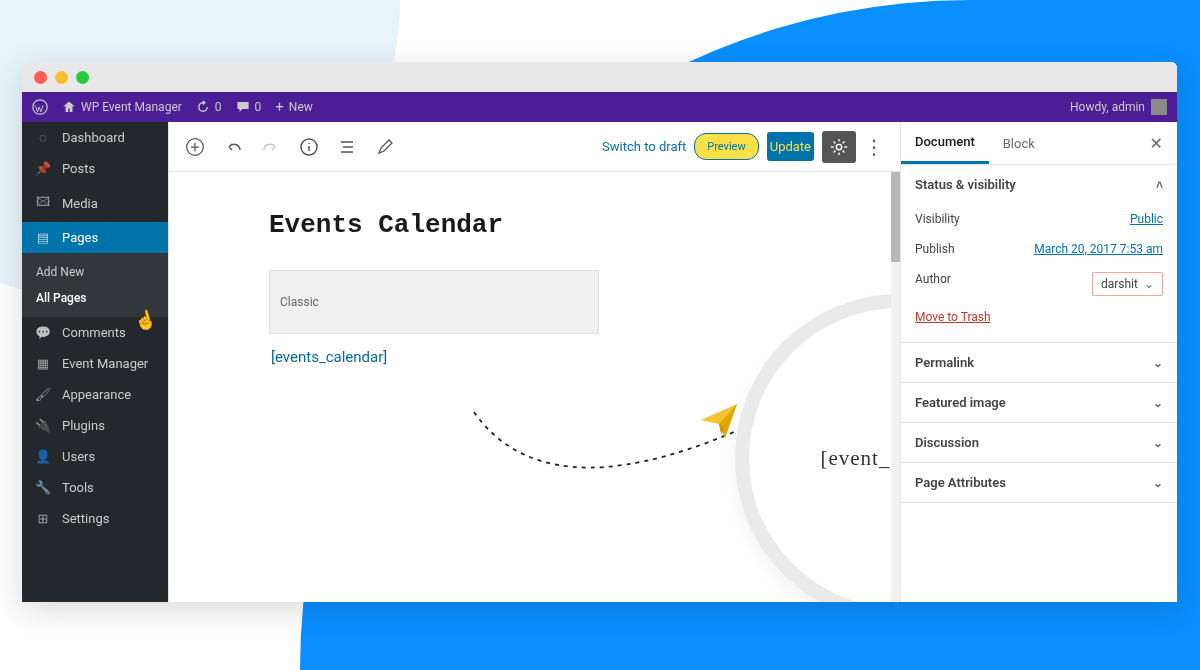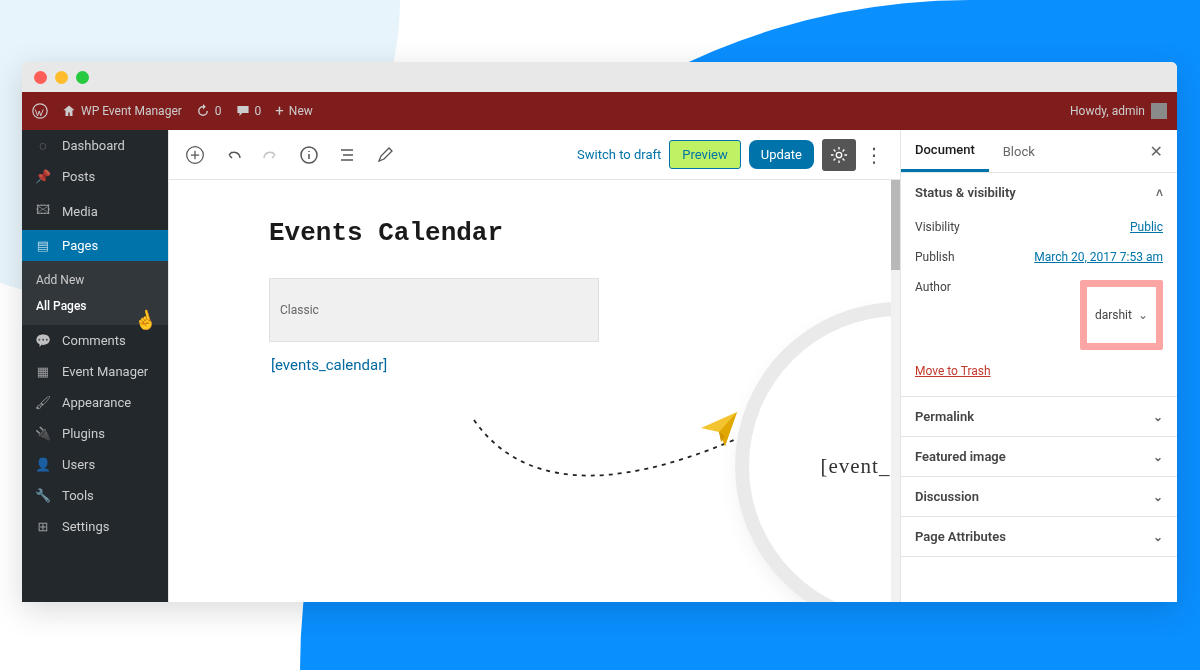--- a/index.html
+++ b/index.html
@@ -3,43 +3,43 @@
 <meta charset="utf-8">
 <style>
 *{box-sizing:border-box;margin:0;padding:0;font-family:-apple-system,BlinkMacSystemFont,"Segoe UI",Roboto,sans-serif}
 body{background:#fff;position:relative;overflow:hidden;width:1200px;height:670px}
 .bg-wave{position:absolute;right:0;bottom:0;width:900px;height:670px;background:#0a8fff;border-radius:900px 0 0 0;z-index:0}
 .bg-wave2{position:absolute;left:-200px;top:-300px;width:600px;height:600px;background:#e8f4fb;border-radius:50%;z-index:0}
 .window{position:absolute;left:22px;top:62px;width:1155px;height:540px;background:#fff;border-radius:6px 6px 0 0;box-shadow:0 8px 32px rgba(0,0,0,.15);overflow:hidden;z-index:1}
 .titlebar{height:30px;background:#e8e8e8;display:flex;align-items:center;padding:0 12px;gap:8px}
 .tb-dot{width:13px;height:13px;border-radius:50%}
 .tb-red{background:#ff5f57}.tb-yel{background:#ffbd2e}.tb-grn{background:#28ca42}
-.adminbar{height:38px;background:#7f1d1d;color:#ccc;display:flex;align-items:center;font-size:12px}
+.adminbar{height:30px;background:#4c1d95;color:#ccc;display:flex;align-items:center;font-size:12px}
 .adminbar-left{display:flex;align-items:center;gap:14px;padding-left:10px}
 .adminbar-item{display:flex;align-items:center;gap:5px;color:#ccc}
 .adminbar-right{margin-left:auto;padding-right:10px;display:flex;align-items:center;gap:6px}
 .avatar-sq{width:16px;height:16px;background:#8a8a8a}
 .body-wrap{display:flex;height:480px}
 .sidebar{width:146px;background:#23282d;color:#eee;font-size:13px;flex-shrink:0}
 .side-item{display:flex;align-items:center;gap:10px;padding:8px 12px;color:#ccc;cursor:pointer}
 .side-item .icon{width:18px;text-align:center;opacity:.7}
 .side-item.active{background:#0073aa;color:#fff;position:relative}
 .side-item.active::after{content:"";position:absolute;right:-6px;top:50%;margin-top:-6px;border:6px solid transparent;border-left-color:#0073aa;display:none}
 .side-item.active::after{display:block}
 .side-sub{background:#32373c;padding:6px 0}
 .side-sub-item{padding:6px 12px 6px 14px;color:#ccc;font-size:12px;cursor:pointer}
 .side-sub-item.sub-active{color:#fff;font-weight:500}
 .main{flex:1;display:flex;background:#fff;border-left:1px solid #e2e4e7}
 .editor-col{flex:1;display:flex;flex-direction:column;border-right:1px solid #e2e4e7;position:relative}
 .toolbar{height:50px;border-bottom:1px solid #e2e4e7;display:flex;align-items:center;padding:0 16px;gap:18px}
 .tool-icon{width:20px;height:20px;display:flex;align-items:center;justify-content:center;color:#555;cursor:pointer}
 .tool-right{margin-left:auto;display:flex;align-items:center;gap:8px}
 .link-draft{color:#0073aa;font-size:13px;cursor:pointer}
-.btn-prev{border:1px solid #0073aa;color:#0073aa;background:#bef264;padding:6px 12px;border-radius:3px;font-size:13px;cursor:pointer}
-.btn-upd{background:#0073aa;color:#ffffff;padding:7px 12px;border-radius:8px;font-size:13px;cursor:pointer;border:none}
+.btn-prev{border:1px solid #0073aa;color:#0073aa;background:#fde047;padding:6px 12px;border-radius:12px;font-size:11px;cursor:pointer}
+.btn-upd{background:#0073aa;color:#fde047;padding:7px 3px;border-radius:3px;font-size:13px;cursor:pointer;border:none}
 .btn-gear{background:#555;color:#fff;width:34px;height:32px;border-radius:3px;display:flex;align-items:center;justify-content:center;cursor:pointer}
 .btn-dots{color:#555;font-size:20px;width:20px;text-align:center;cursor:pointer}
 .content-area{padding:38px 16px 20px 100px;position:relative;overflow:hidden;flex:1}
 .page-title{font-family:Liberation Mono, monospace;font-size:26px;font-weight:600;color:#1a1a1a;margin-bottom:30px}
 .block-classic{width:330px}
 .block-label{background:#f0f0f0;border:1px solid #e0e0e0;padding:24px 10px;font-size:12px;color:#666}
 .block-content{padding:14px 2px;font-size:15px;color:#0369a1}
 .arrow-path{position:absolute;left:295px;top:230px;width:290px;height:90px}
 .arrow-svg{width:100%;height:100%}
 .plane{position:absolute;left:530px;top:228px;width:40px;height:40px}
@@ -49,21 +49,21 @@
 .sp-tabs{display:flex;border-bottom:1px solid #e2e4e7;align-items:center}
 .sp-tab{padding:12px 14px;cursor:pointer;color:#666}
 .sp-tab.active{border-bottom:3px solid #0073aa;color:#1a1a1a;font-weight:500}
 .sp-close{margin-left:auto;padding:0 14px;color:#666;cursor:pointer;font-size:16px}
 .sp-section{border-bottom:1px solid #e2e4e7}
 .sp-head{display:flex;justify-content:space-between;align-items:center;padding:12px 14px;font-weight:600;cursor:pointer}
 .sp-rows{padding:0 14px 12px}
 .sp-row{display:flex;justify-content:space-between;align-items:flex-start;padding:8px 0;font-size:12px}
 .sp-row .val{color:#0073aa;text-decoration:underline;cursor:pointer}
 .sp-trash{color:#c0392b;text-decoration:underline;padding:6px 0;cursor:pointer;font-size:12px}
-.sp-select{border:7px solid #fca5a5;padding:21px 8px;font-size:12px;border-radius:2px;background:#fff;display:flex;align-items:center;gap:6px}
+.sp-select{border:1px solid #fca5a5;padding:4px 8px;font-size:12px;border-radius:2px;background:#fff;display:flex;align-items:center;gap:6px}
 .chev{font-size:12px;color:#666}
 .cursor-hand{position:absolute;left:112px;top:248px;z-index:2;font-size:18px;color:#fff;transform:rotate(-15deg)}
 .vscroll{position:absolute;right:0;top:50px;bottom:0;width:9px;background:#f1f1f1}
 .vthumb{position:absolute;top:0;width:100%;height:90px;background:#b8b8b8;border-radius:0}
 </style>
 </head>
 <body>
 
 <div class="bg-wave"></div>
 <div class="bg-wave2"></div>

